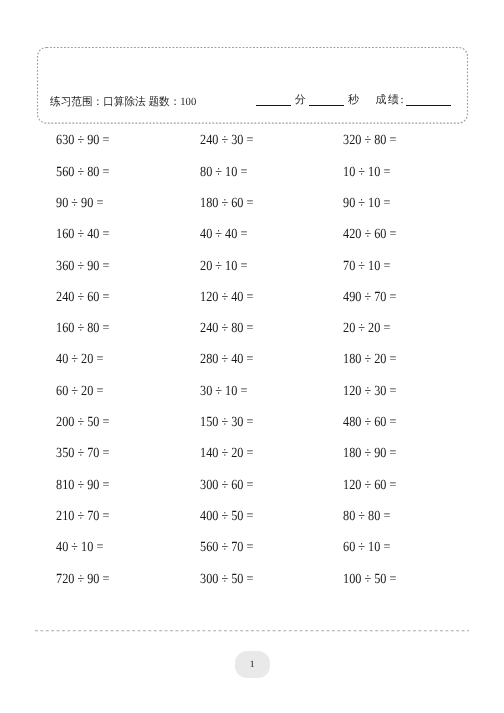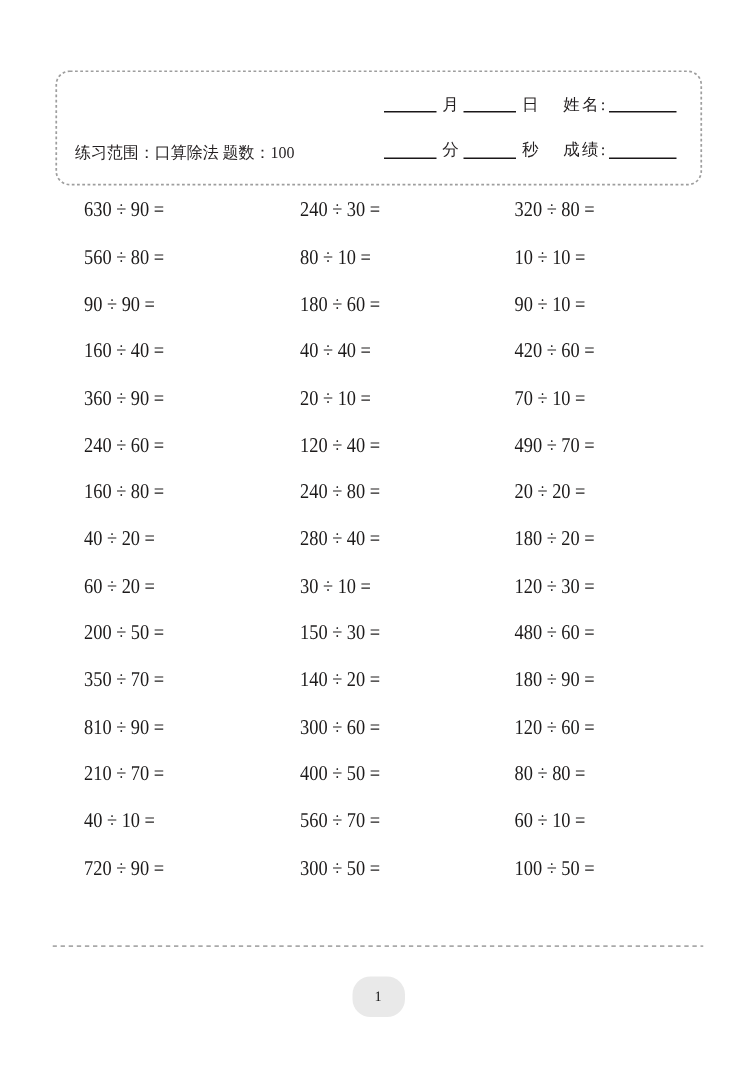--- a/index.html
+++ b/index.html
@@ -131,21 +131,20 @@
 <body>
 
 <div class="page">
 
   <div class="header-box">
     <svg width="433" height="79" viewBox="0 0 433 79">
         <rect x="1.5" y="1.5" width="430" height="75.6" rx="9" ry="9" fill="none" stroke="#9e9e9e" stroke-width="1.15" stroke-dasharray="1.85 1.65"></rect>
       </svg>
     <div class="hb-left">练习范围：口算除法  题数：100</div>
 
-    <div class="hb-row hb-row1"><span class="ul ul-a"></span><span class="unit">月</span><span class="ul ul-b"></span><span class="unit">日</span><span class="gap"></span><span class="lbl">姓名:</span><span class="ul ul-c"></span></div>
 
     <div class="hb-row hb-row2"><span class="ul ul-a"></span><span class="unit">分</span><span class="ul ul-b"></span><span class="unit">秒</span><span class="gap"></span><span class="lbl">成绩:</span><span class="ul ul-c"></span></div>
   </div>
 
   <div class="grid" id="grid">
       <div class="prow" style="top: 134.35px;">
         <div class="cell" style="left: 56px;">630 ÷ 90 =</div>
         <div class="cell" style="left: 200px;">240 ÷ 30 =</div>
         <div class="cell" style="left: 343px;">320 ÷ 80 =</div>
       </div>

